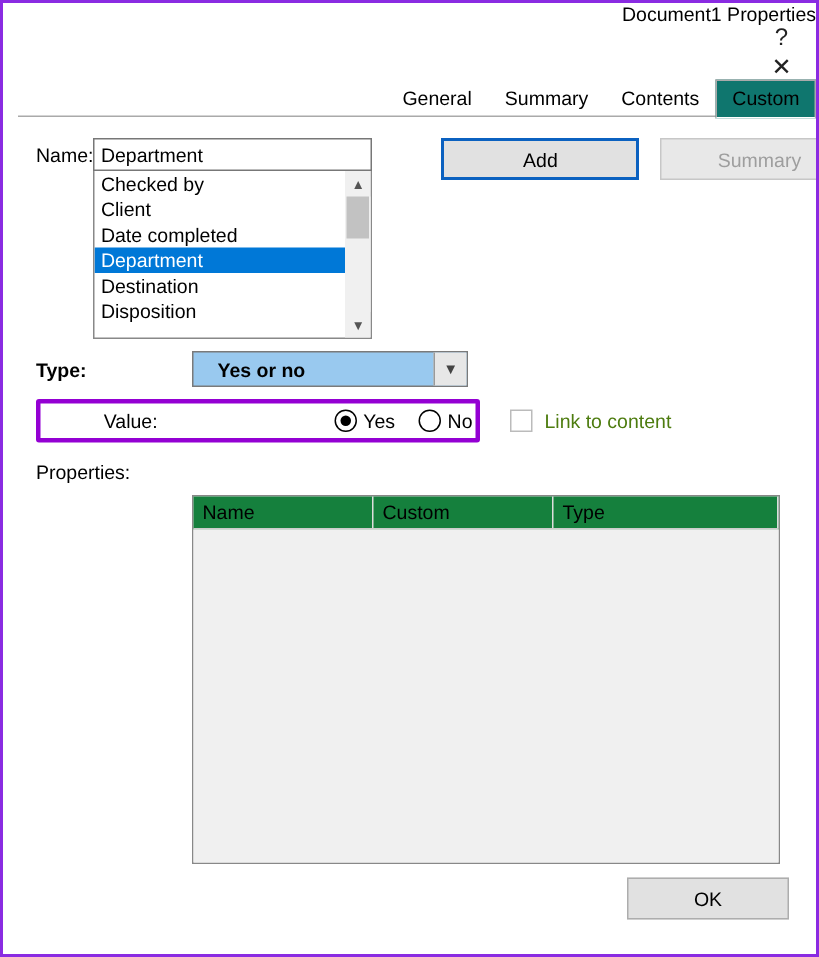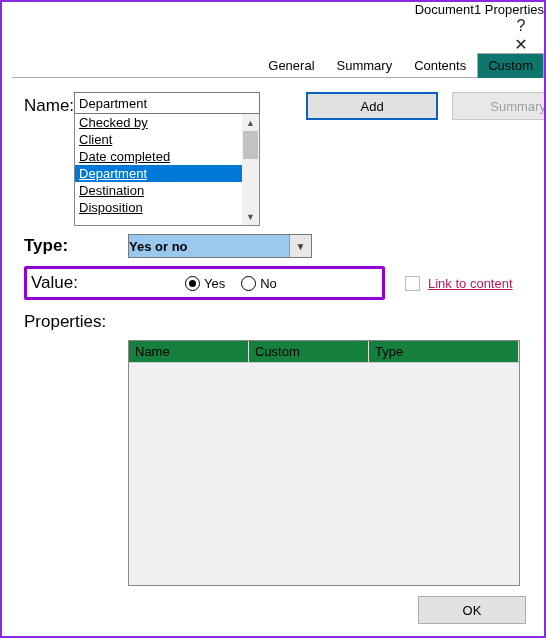--- a/index.html
+++ b/index.html
@@ -73,21 +73,21 @@
     padding: 14px 18px 10px 22px;
   }
   .row {
     display: flex;
     align-items: flex-start;
     margin-bottom: 8px;
   }
   .label-col {
     width: 104px;
     padding-top: 4px;
-    font-size: 17px;
+    font-size: 13px;
   }
   
   .name-group {
     display: flex;
     flex-direction: column;
     width: 212px;
   }
   .text-input {
     height: 22px;
     border: 1px solid #777;
@@ -104,21 +104,20 @@
     background: #fff;
   }
   .suggest-items {
     flex: 1;
     overflow: hidden;
     font-size: 13px;
   }
   .suggest-items div {
     padding: 1px 4px;
     white-space: nowrap;
-    text-decoration: underline;
   }
   .suggest-items div.selected {
     background: #0078d7;
     color: #fff;
   }
   .scrollbar {
     width: 17px;
     background: #f0f0f0;
     display: flex;
     flex-direction: column;
@@ -161,64 +160,64 @@
   .type-select-wrap {
     width: 184px;
     position: relative;
   }
   .type-select {
     height: 24px;
     border: 1px solid #7a7a7a;
     background: #99c9ef;
     display: flex;
     align-items: center;
-    padding-left: 0;
+    padding-left: 16px;
     font-size: 13px;
     gap: 24px;
   }
   .type-select .arrow {
     width: 22px;
     height: 22px;
     margin-left: auto;
     background: #e7e7e7;
     border-left: 1px solid #9a9a9a;
     display:flex; align-items:center; justify-content:center;
     font-size: 10px; color:#444;
   }
   
   .value-row {
     border: 3px solid #9400d3;
     border-radius: 2px;
     padding: 4px 2px 4px 0;
     display:flex;
     align-items:center;
-    width: 361px;
+    width: 296px;
+    justify-content: flex-end;
   }
   .value-row .label-col { padding-top:0; padding-left:4px; width:100px; }
   .radios {
     display: flex;
     align-items: center;
     gap: 16px;
     margin-left: 58px;
   }
   .radio-item { display:flex; align-items:center; gap:4px; font-size:13px; font-weight:400; }
   .radio-circle {
     width:15px; height:15px; border:1.5px solid #000; border-radius:50%;
     display:flex; align-items:center; justify-content:center;
   }
   .radio-circle.checked::after {
     content:""; width:7px; height:7px; background:#000; border-radius:50%;
   }
   
   .link-content {
     display:flex; align-items:center; gap:8px;
-    color:#be185d;
+    color:#4d7c0f;
     margin-left: 20px;
     font-size: 13px;
-    text-decoration: underline;
   }
   .link-checkbox {
     width:15px; height:15px; border:1px solid #bbb; background:#fff;
   }
   
   .props-table {
     border: 1px solid #888;
     width: 392px;
     margin-left: 104px;
     margin-top: 2px;
@@ -238,21 +237,21 @@
   .props-header .col-value { width:120px; }
   .props-header .col-type { flex:1; }
   .props-body {
     height: 222px;
     background:#f0f0f0;
   }
   
   .footer {
     position:absolute;
     right: 18px;
-    bottom: 12px;
+    bottom: 23px;
     display:flex;
     gap: 18px;
   }
   .footer .btn { width: 108px; }
 </style>
 </head>
 <body>
 
 <div class="titlebar">
   <div class="title">Document1 Properties</div>

